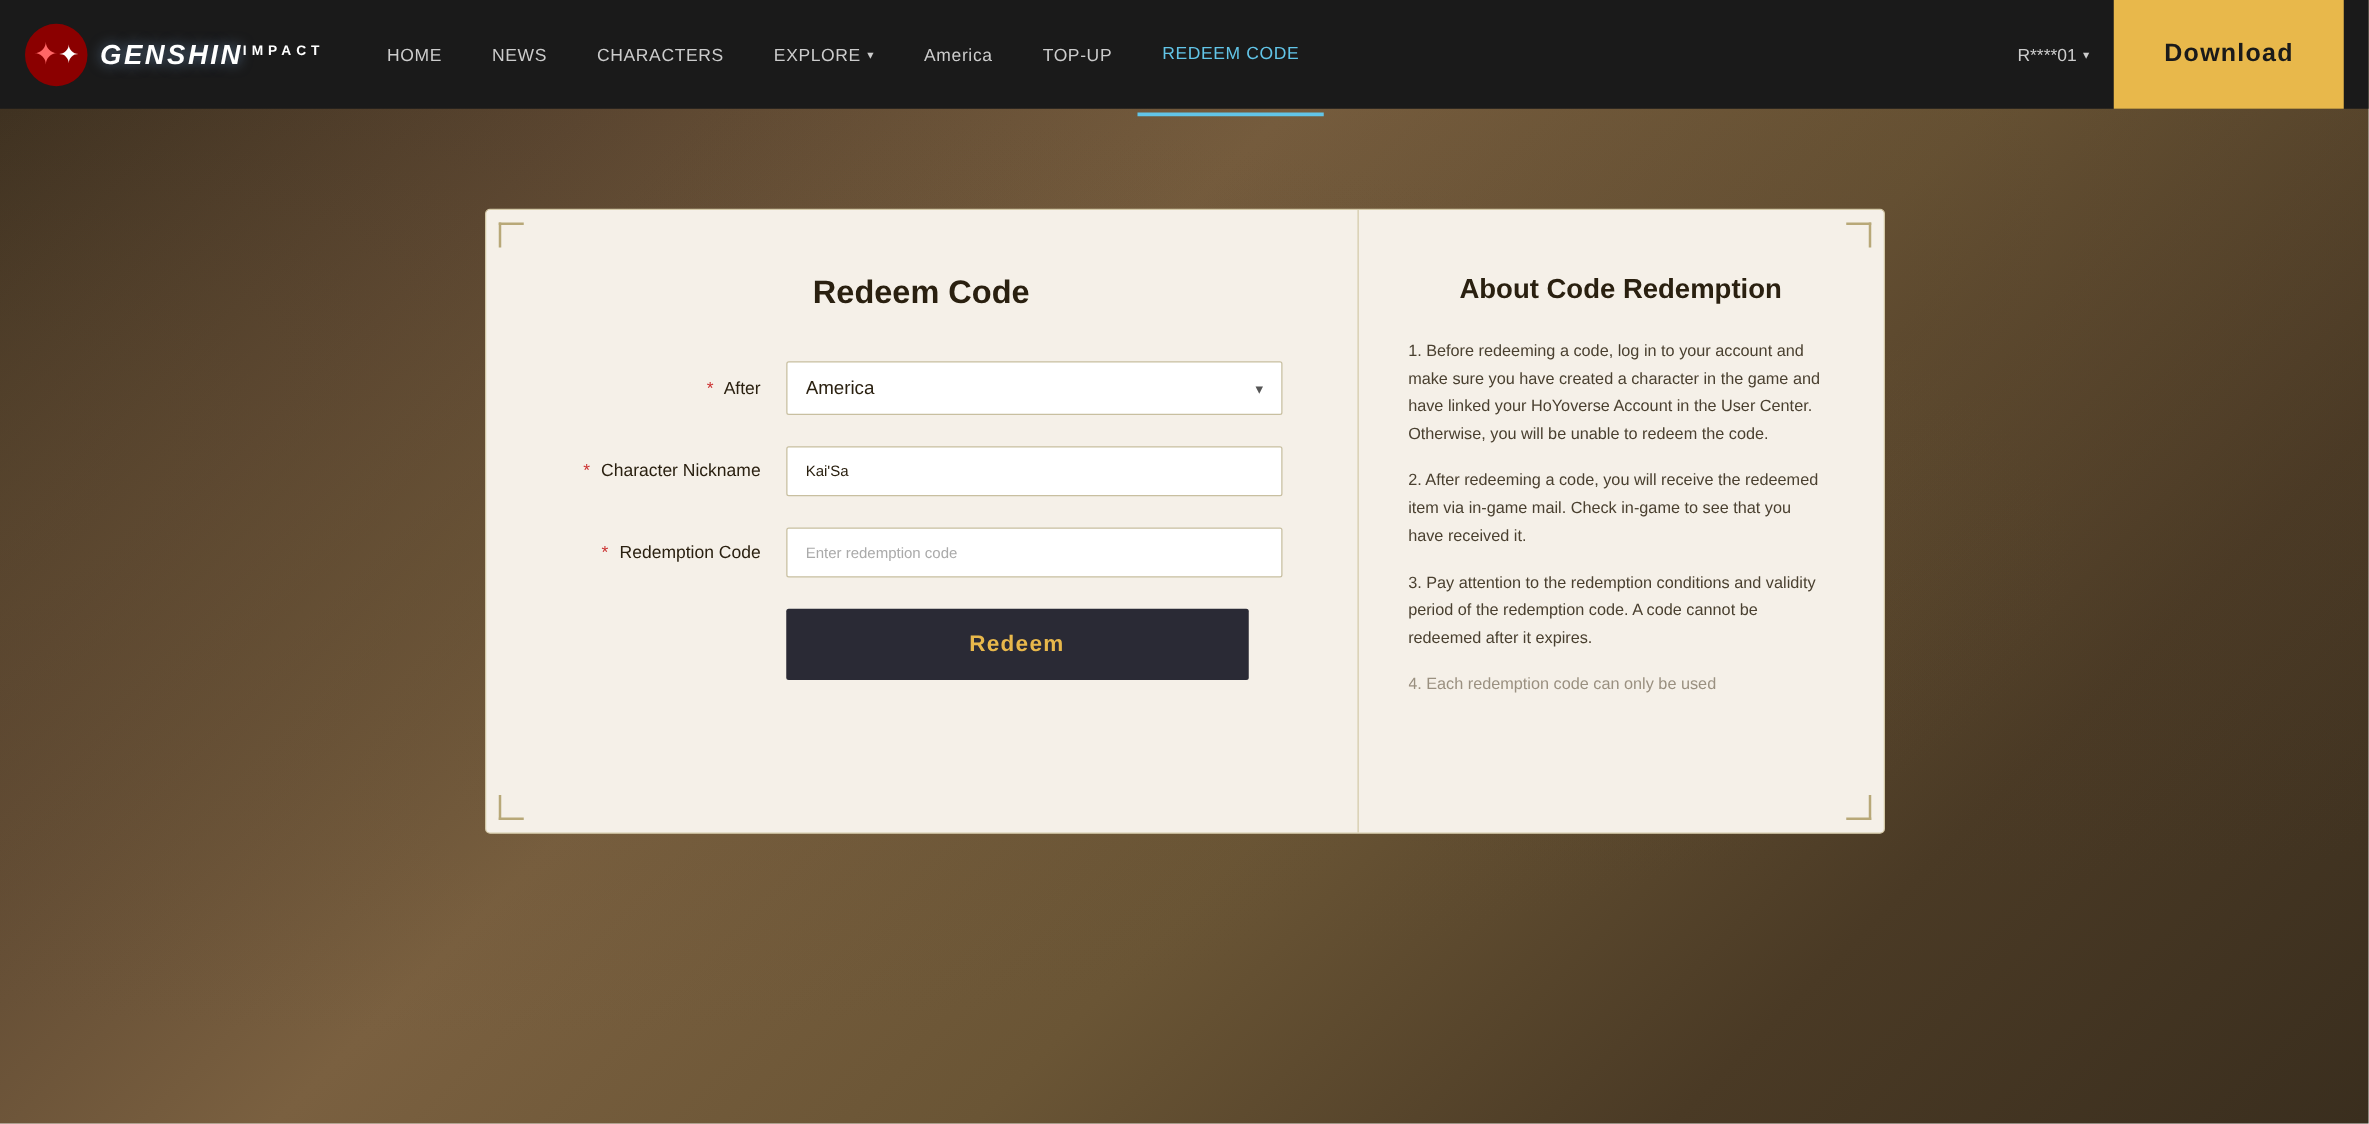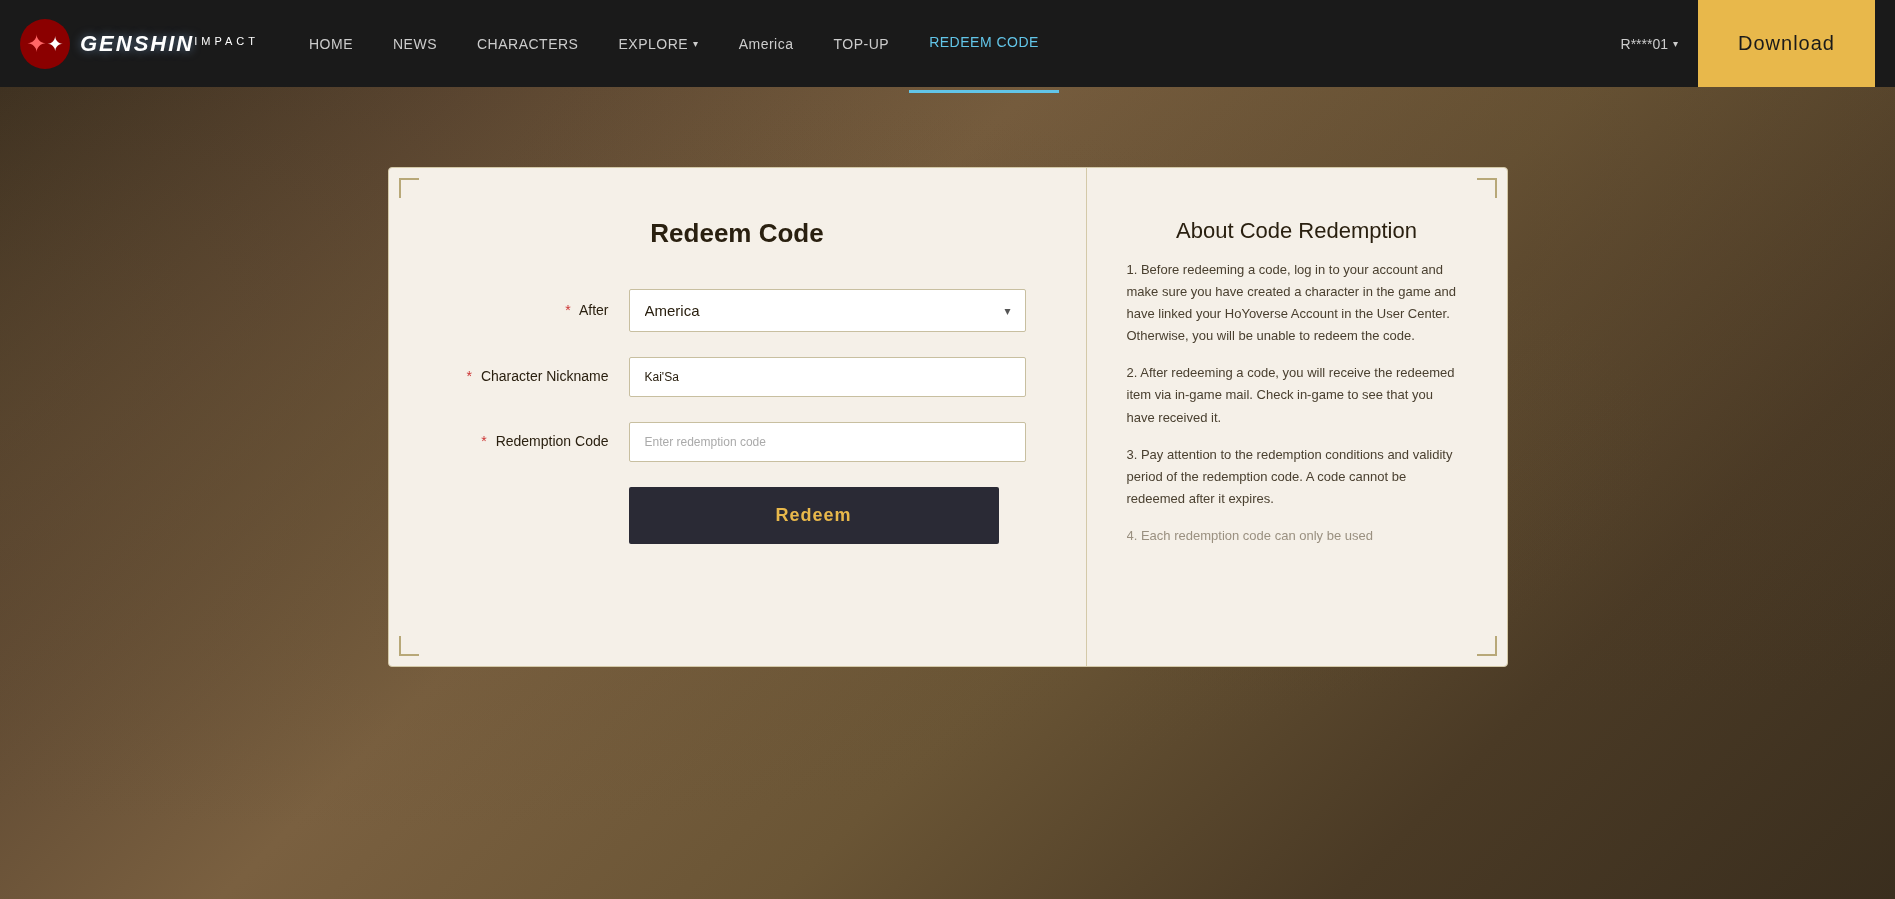--- a/index.html
+++ b/index.html
@@ -66,20 +66,21 @@
       font-style: italic;
       text-shadow: 0 0 10px rgba(150,200,255,0.5);
       line-height: 1;
     }
     .logo-sub {
       color: white;
       font-size: 11px;
       letter-spacing: 4px;
       text-align: right;
       margin-top: 2px;
+      font-weight: bold;
     }
     .nav-links {
       display: flex;
       align-items: center;
       flex: 1;
       gap: 0;
     }
     .nav-item {
       color: #cccccc;
       text-decoration: none;
@@ -118,21 +119,21 @@
       padding: 0 10px;
     }
     .user-dropdown .chevron { font-size: 10px; }
     .download-btn {
       background: #e8b84b;
       color: #1a1a1a;
       border: none;
       padding: 0 40px;
       height: 87px;
       font-size: 20px;
-      font-weight: normal;
+      font-weight: bold;
       cursor: pointer;
       letter-spacing: 1px;
     }
 
     
     .page-content {
       position: relative;
       z-index: 5;
       display: flex;
       align-items: flex-start;
@@ -292,23 +293,23 @@
 
     
     .right-panel {
       width: 420px;
       padding: 50px 40px;
       overflow-y: auto;
       max-height: 520px;
     }
     .right-title {
       font-size: 22px;
-      font-weight: normal;
-      color: #2a2010;
-      margin-bottom: 15px;
+      font-weight: bold;
+      color: #2a2010;
+      margin-bottom: 26px;
       text-align: center;
     }
     .info-text {
       font-size: 13px;
       color: #4a4030;
       line-height: 1.7;
       margin-bottom: 15px;
     }
     .info-text.faded {
       color: #9a9080;

